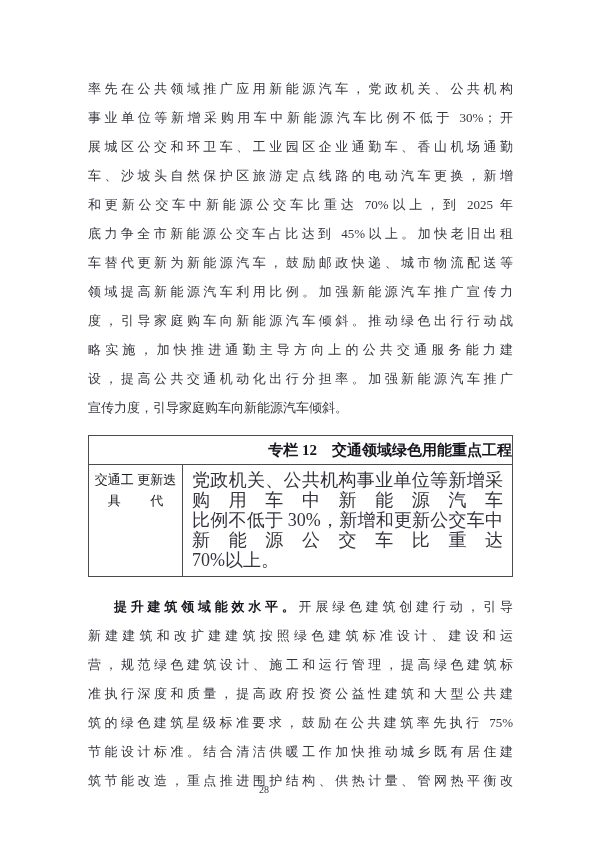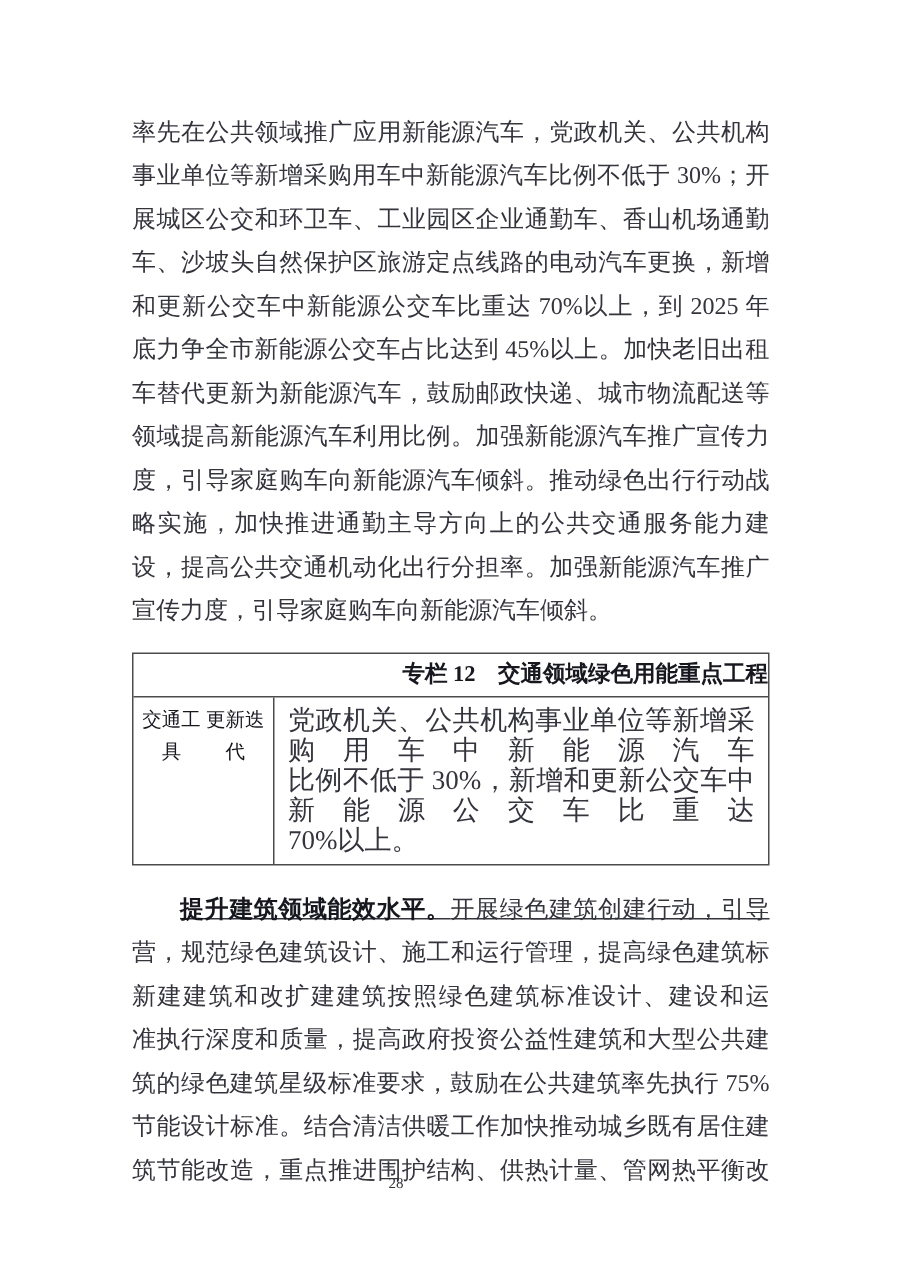--- a/index.html
+++ b/index.html
@@ -16,34 +16,34 @@
     background:var(--page-bg);
     font-family:"Liberation Serif","DejaVu Serif",serif;
     color:var(--text-color);
     overflow:hidden;
   }
   .body-column{
     position:absolute;
     left:88px;top:74px;width:425px;
   }
   .para{
-    font-size:16px;
+    font-size:13px;
     line-height:29px;
     color:var(--text-color);
   }
   .tline{
     text-align:justify;
     text-align-last:justify;
     white-space:normal;
   }
   .tline.last{text-align-last:left;}
   .justify-all .tline.last{text-align-last:justify;}
   .center-lines .tline,
   .center-lines .tline.last{text-align:center;text-align-last:center;}
-  .indent{text-indent:2em;text-decoration:underline;}
+  .indent{text-indent:2em;}
   .bold{font-weight:bold;color:var(--bold-color);}
   
   .box{
     margin-top:13px;
     border:1px solid var(--border-color);
   }
   .box-title{
     height:29px;
     line-height:29px;
     text-align:right;
@@ -114,22 +114,22 @@
             <div class="tline">党政机关、公共机构事业单位等新增采购用车中新能源汽车</div>
             <div class="tline">比例不低于 30%，新增和更新公交车中新能源公交车比重达</div>
             <div class="tline last">70%以上。</div>
           </div>
       </div>
     </div>
 
     <div class="para para2 justify-all">
       <div class="tline indent"><span class="bold">提升建筑领域能效水平。</span><span>开展绿色建筑创建行动，引导</span></div>
       <div>
+          <div class="tline">新建建筑和改扩建建筑按照绿色建筑标准设计、建设和运</div>
           <div class="tline">营，规范绿色建筑设计、施工和运行管理，提高绿色建筑标</div>
-          <div class="tline">新建建筑和改扩建建筑按照绿色建筑标准设计、建设和运</div>
           <div class="tline">准执行深度和质量，提高政府投资公益性建筑和大型公共建</div>
           <div class="tline">筑的绿色建筑星级标准要求，鼓励在公共建筑率先执行 75%</div>
           <div class="tline">节能设计标准。结合清洁供暖工作加快推动城乡既有居住建</div>
           <div class="tline last">筑节能改造，重点推进围护结构、供热计量、管网热平衡改</div>
         </div>
     </div>
 
   </div>
 
   <div class="page-number">28</div>

